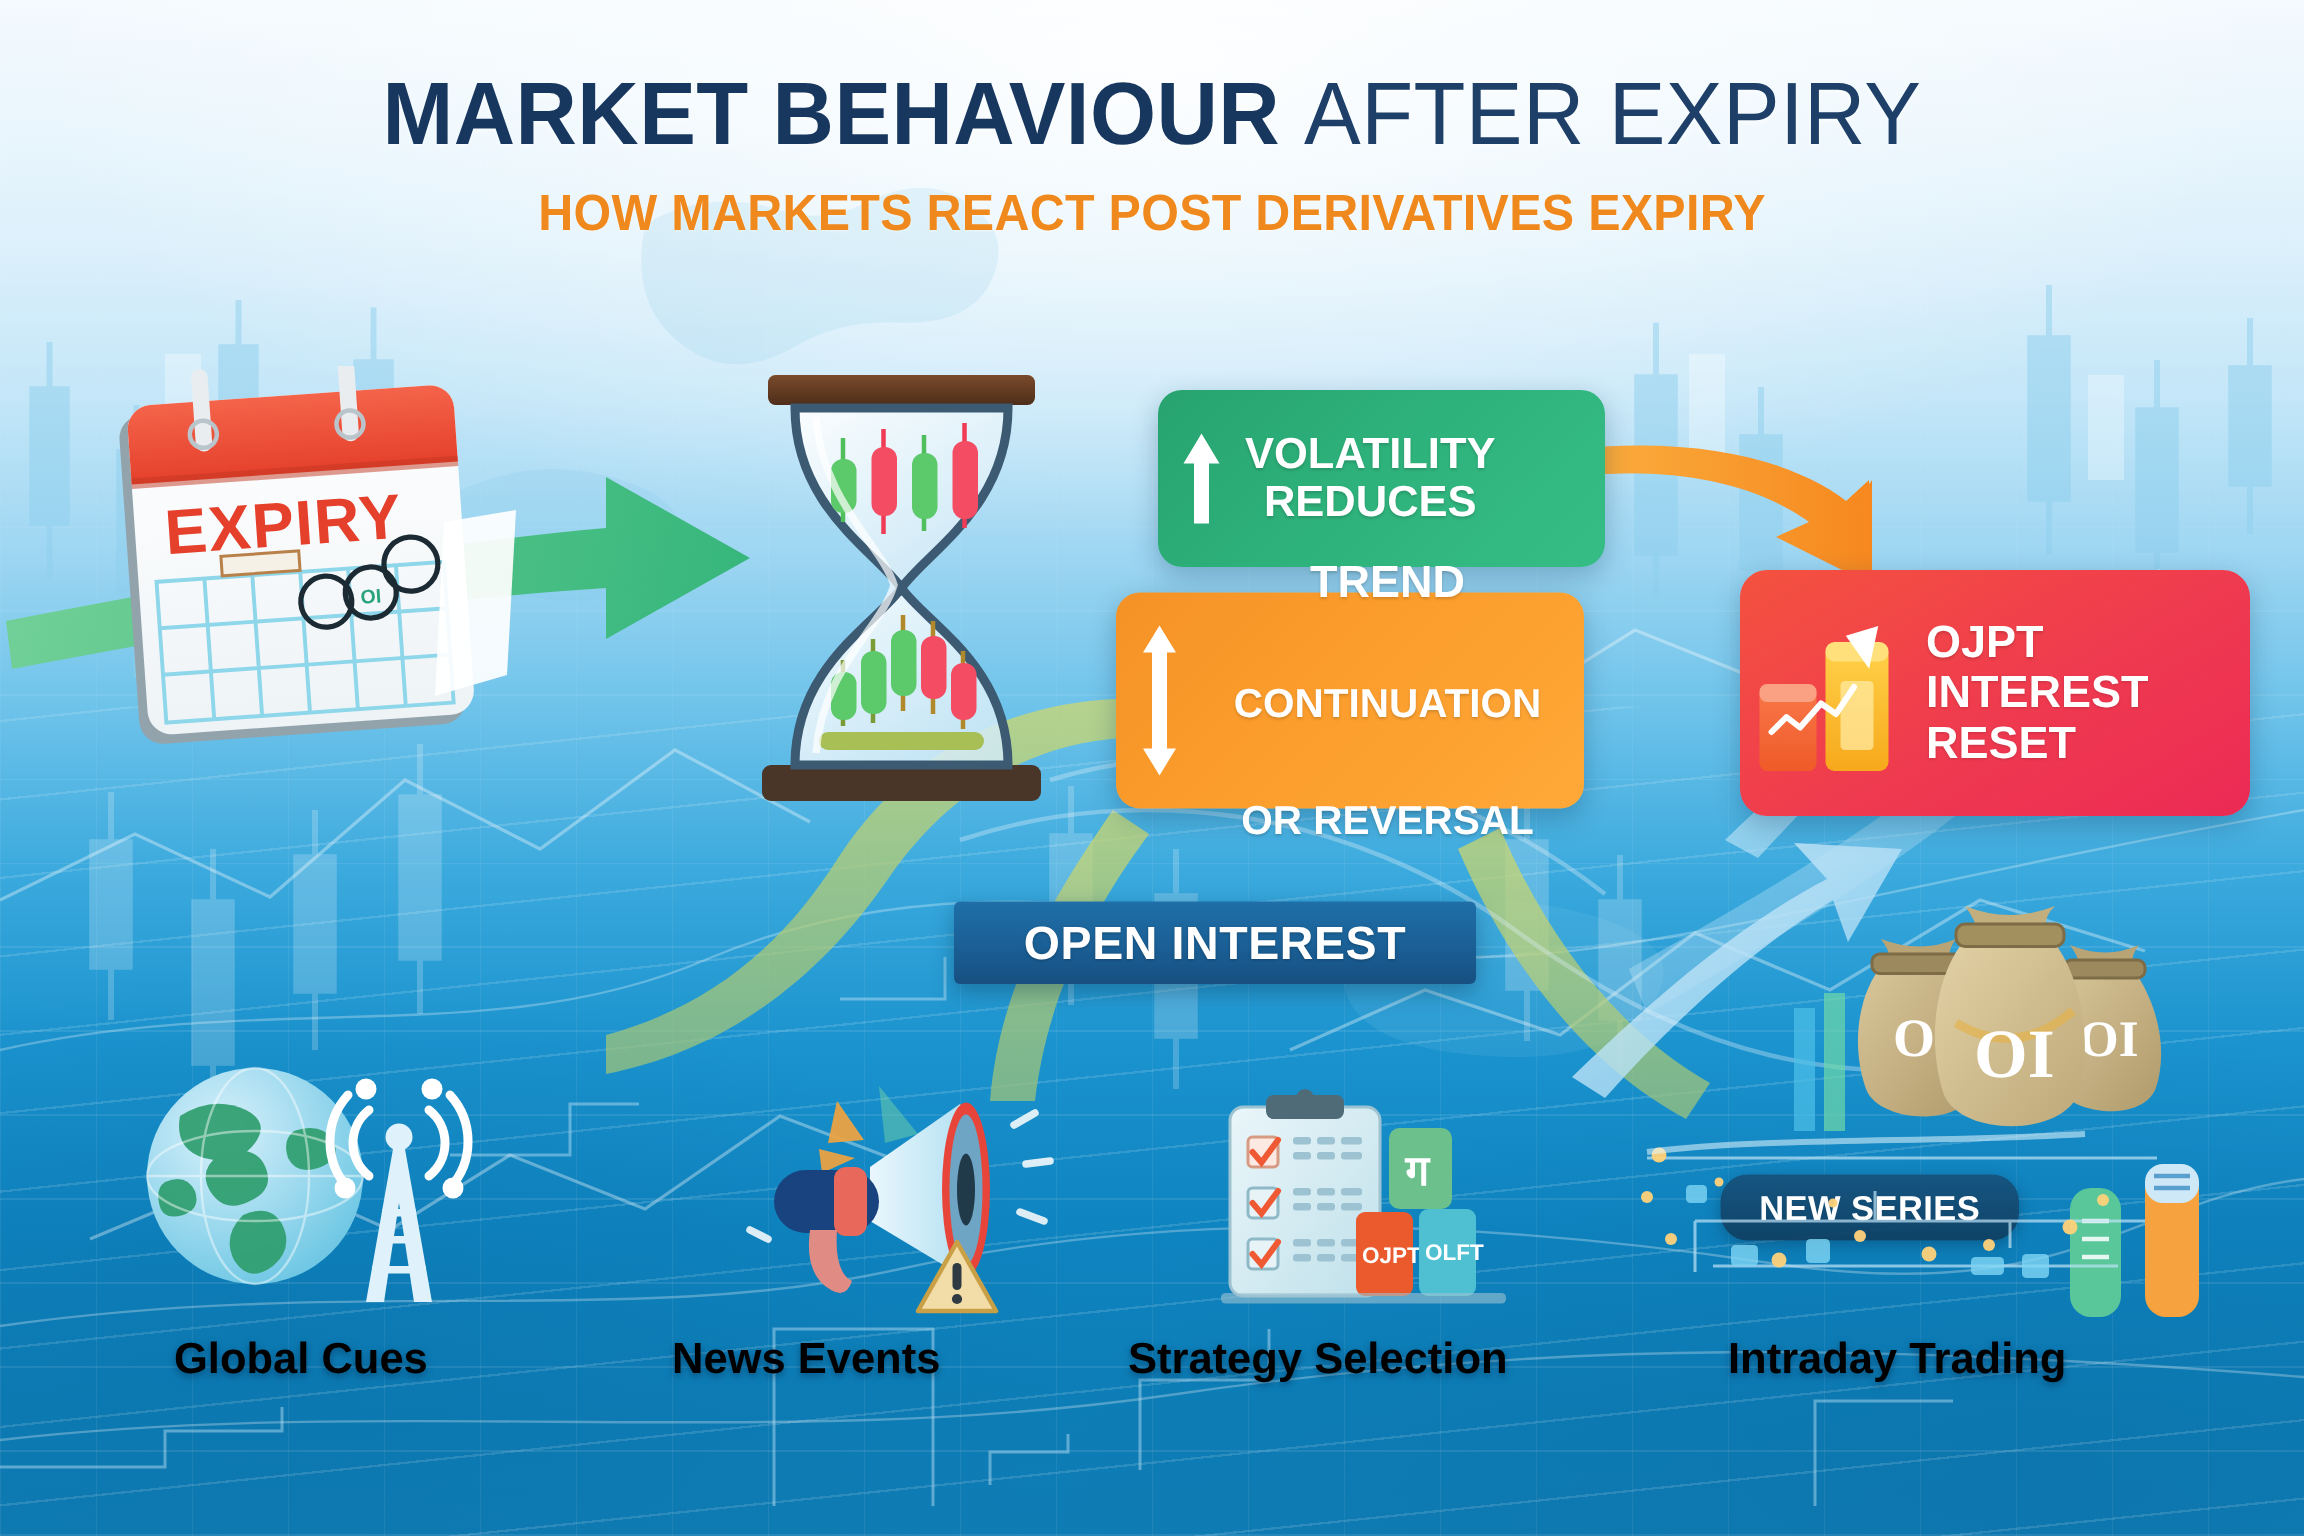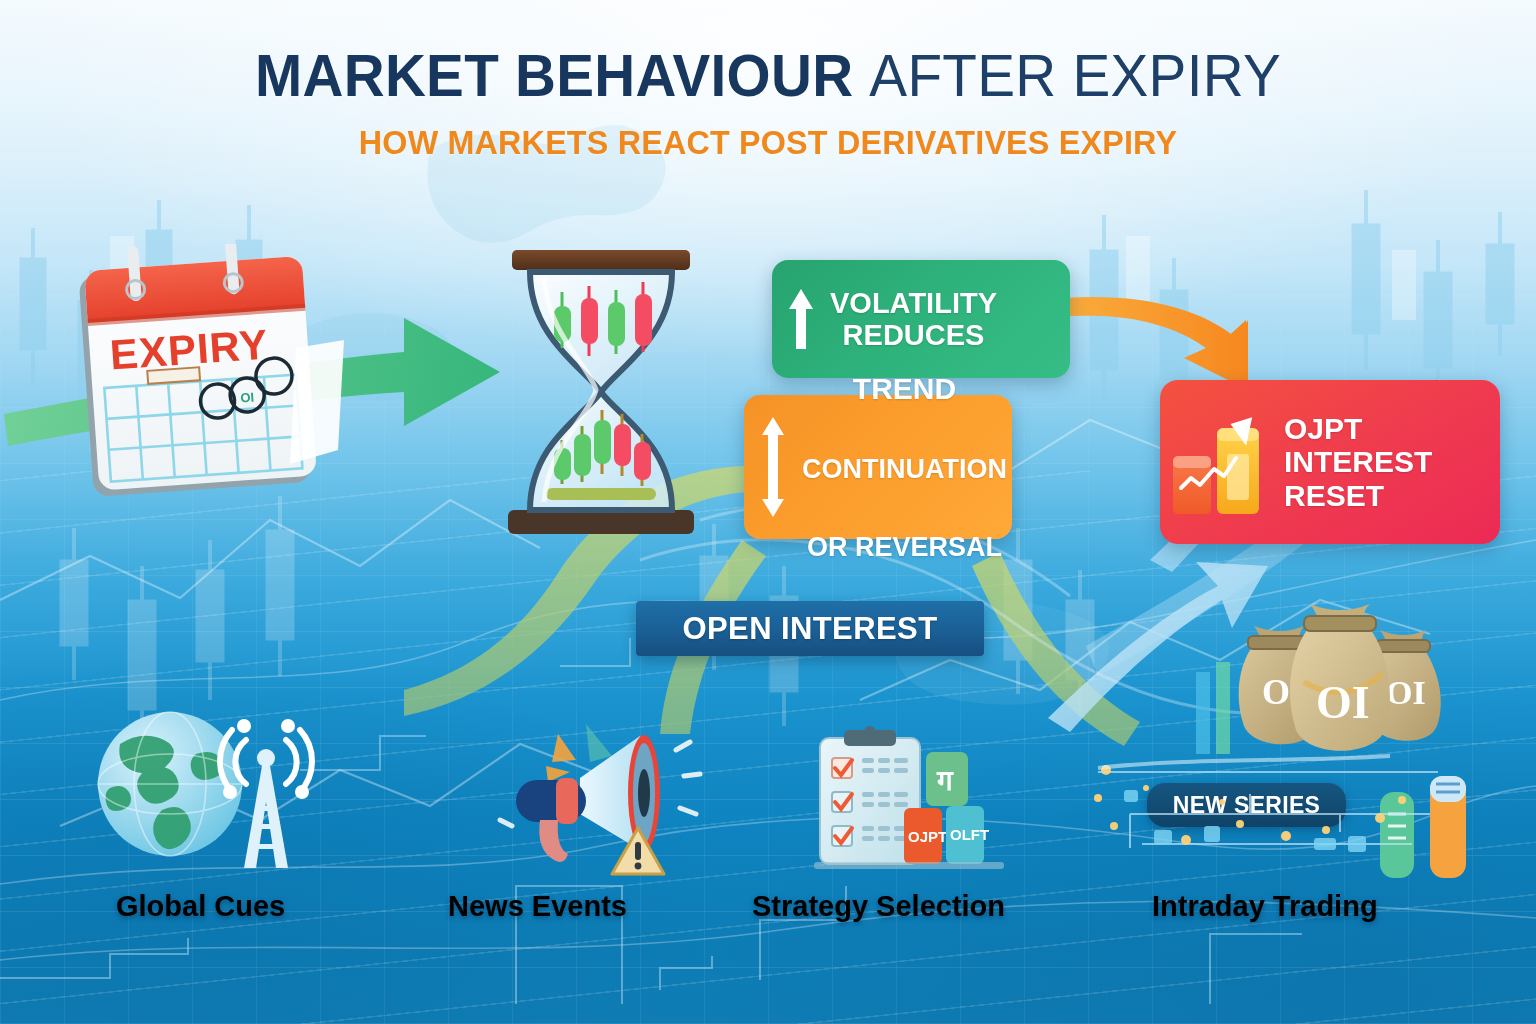--- a/index.html
+++ b/index.html
@@ -78,21 +78,21 @@
     left:744px;top:260px;width:298px;height:118px;
     background:linear-gradient(135deg,#27a36f 0%,#2eb27b 48%,#36bd86 100%);
     font-size:29px;
     margin-left:28px;
   }
   #chip-vol .txt{padding-right:10px;}
   #chip-vol .l1{display:block;}
   #chip-vol .l2{display:block;text-align:center;}
 
   #chip-trend{
-    left:744px;top:395px;width:268px;height:144px;
+    left:744px;top:395px;width:312px;height:144px;
     background:linear-gradient(135deg,#f59227 0%,#fb9d2c 45%,#ffa838 100%);
     font-size:27px;text-align:center;
   }
   #chip-trend .txt{padding-right:8px;width:100%;}
   #chip-trend .l1{display:block;font-size:30px;}
   #chip-trend .l2,#chip-trend .l3{display:block;margin-top:48px;}
 
   #chip-oireset{
     left:1160px;top:380px;width:340px;height:164px;border-radius:18px;
     background:linear-gradient(150deg,#f4523f 0%,#ef3a4f 55%,#ec2a55 100%);

